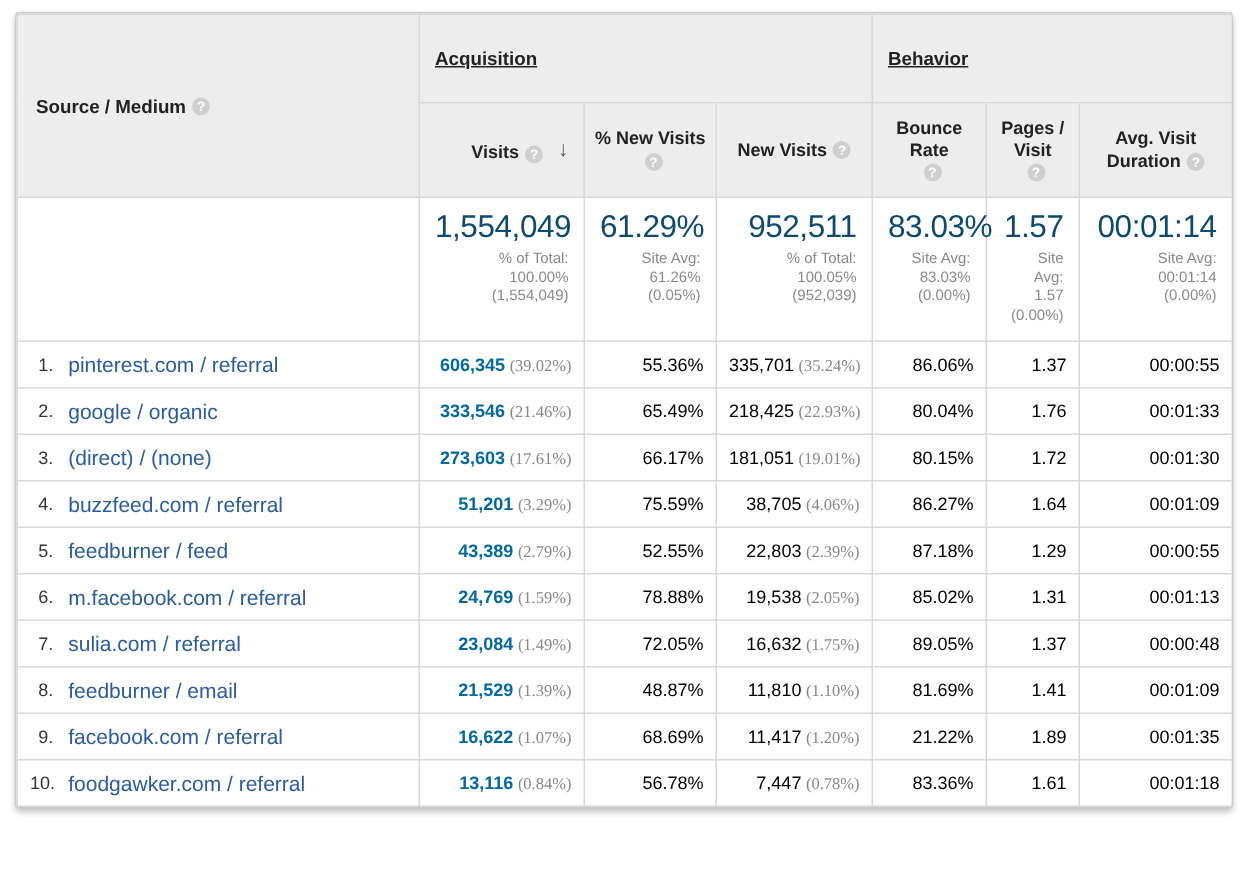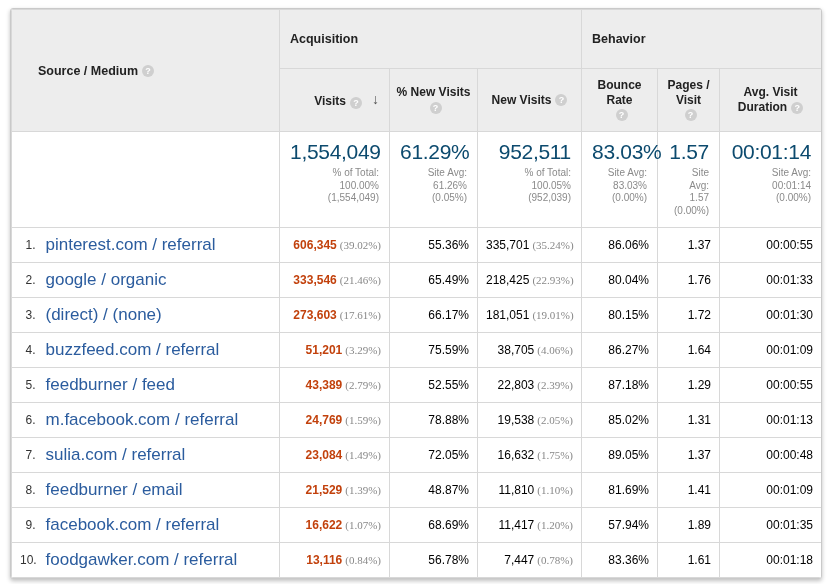--- a/index.html
+++ b/index.html
@@ -46,25 +46,26 @@
     font-weight: bold;
     font-size: 12px;
     color: #222;
     padding: 6px 8px;
   }
   .group-head {
     text-align: left;
     height: 46px;
     font-size: 12.5px;
     padding-left: 10px;
+    text-decoration: underline;
   }
   .src-head {
     text-align: left;
     vertical-align: middle;
-    padding-left: 26px;
+    padding-left: 12px;
     font-size: 12.5px;
   }
   .metric-head {
     height: 54px;
     text-align: center;
     font-weight: bold;
     line-height: 1.25;
     padding: 4px 6px;
   }
   .metric-head.right {
@@ -134,28 +135,28 @@
     padding-right: 2px;
   }
   td.srccell {
     border-left: none !important;
     padding-left: 8px;
     text-align: left;
   }
   td.srccell a {
     color: #2b5c9e;
     text-decoration: none;
-    font-size: 17px;
+    font-size: 14px;
     margin-top: 16px;
   }
   td.num {
     text-align: right;
     white-space: nowrap;
   }
-  td.num .strong { font-weight: bold; color: #c2410c; }
+  td.num .strong { font-weight: bold; color: #0369a1; }
   td.num .pct { color: #888; font-size: 11px; margin-left: 3px; font-family: Liberation Serif, serif; }
 </style>
 </head>
 <body>
 
 <div class="wrap">
   <div class="panel">
     <table class="report">
       <colgroup>
         <col style="width:26px">
@@ -339,21 +340,21 @@
           <td class="num">81.69%</td>
           <td class="num">1.41</td>
           <td class="num">00:01:09</td>
         </tr>
         <tr>
           <td class="idx">9.</td>
           <td class="srccell"><a href="#">facebook.com / referral</a></td>
           <td class="num"><span class="strong">16,622</span><span class="pct">(1.07%)</span></td>
           <td class="num">68.69%</td>
           <td class="num"><span>11,417</span><span class="pct">(1.20%)</span></td>
-          <td class="num">57.94%</td>
+          <td class="num">21.22%</td>
           <td class="num">1.89</td>
           <td class="num">00:01:35</td>
         </tr>
         <tr>
           <td class="idx">10.</td>
           <td class="srccell"><a href="#">foodgawker.com / referral</a></td>
           <td class="num"><span class="strong">13,116</span><span class="pct">(0.84%)</span></td>
           <td class="num">56.78%</td>
           <td class="num"><span>7,447</span><span class="pct">(0.78%)</span></td>
           <td class="num">83.36%</td>

